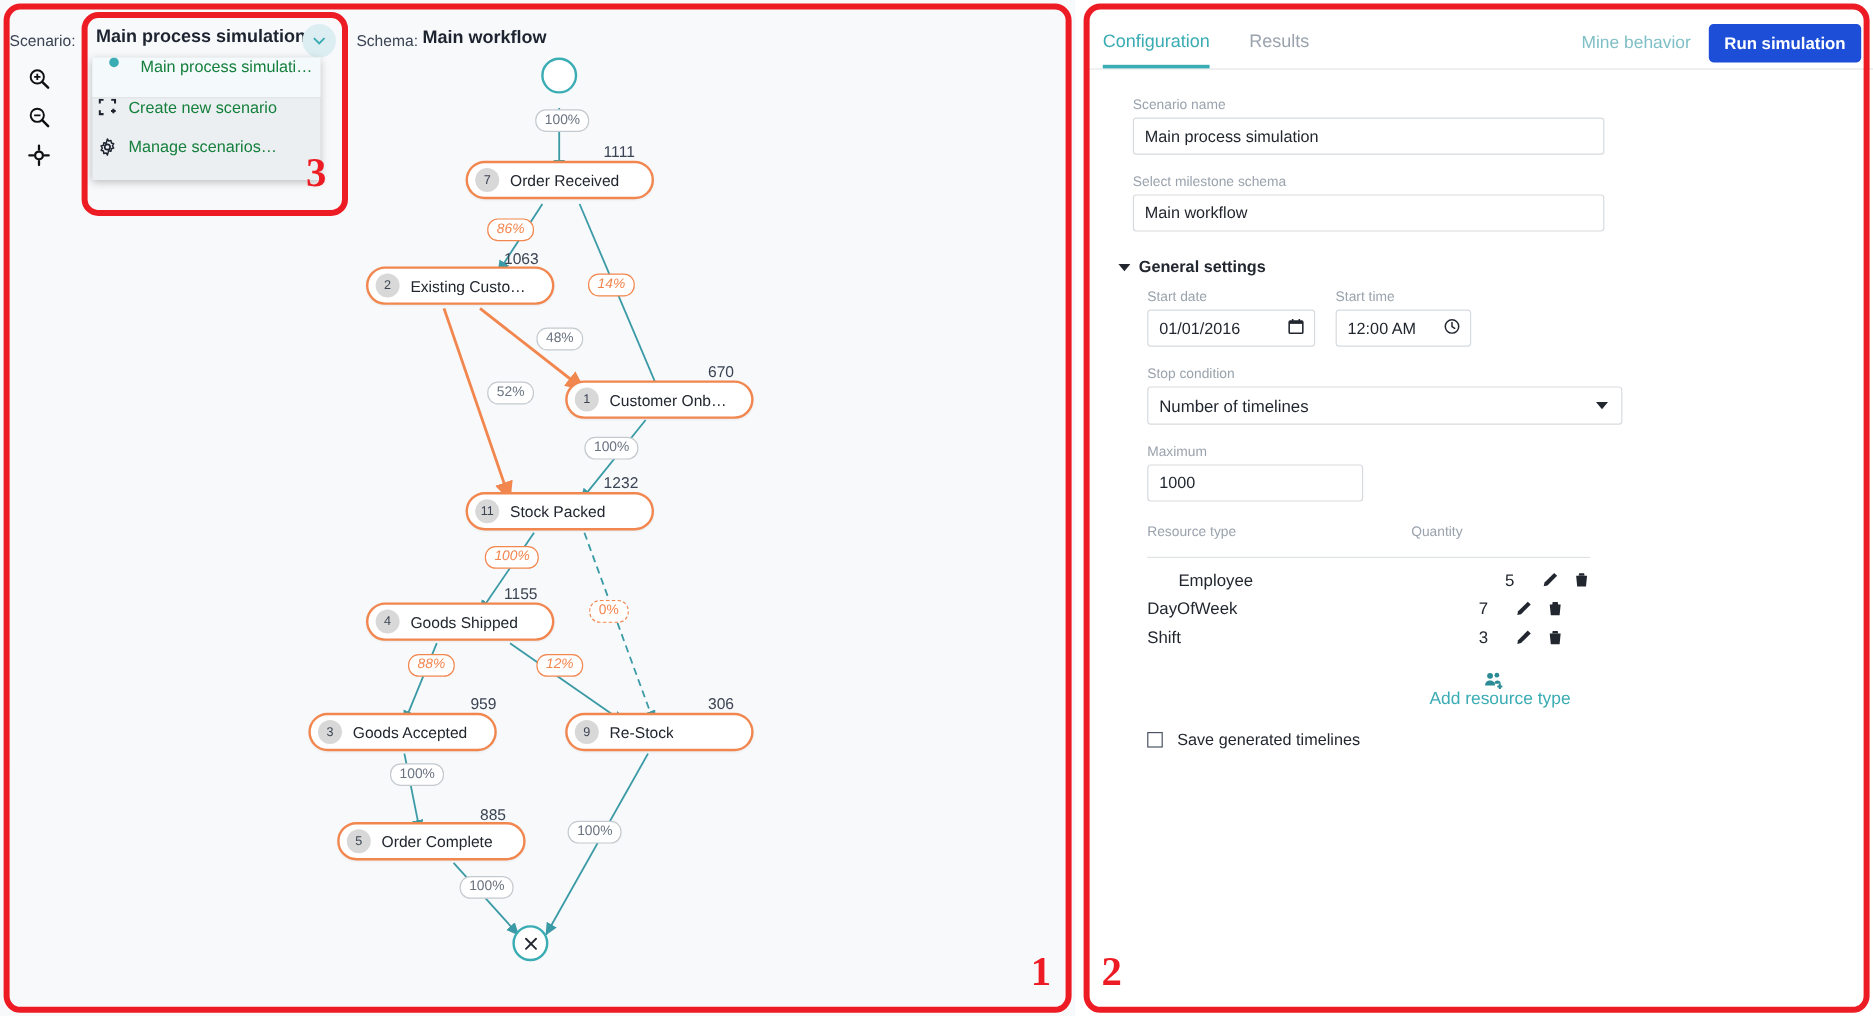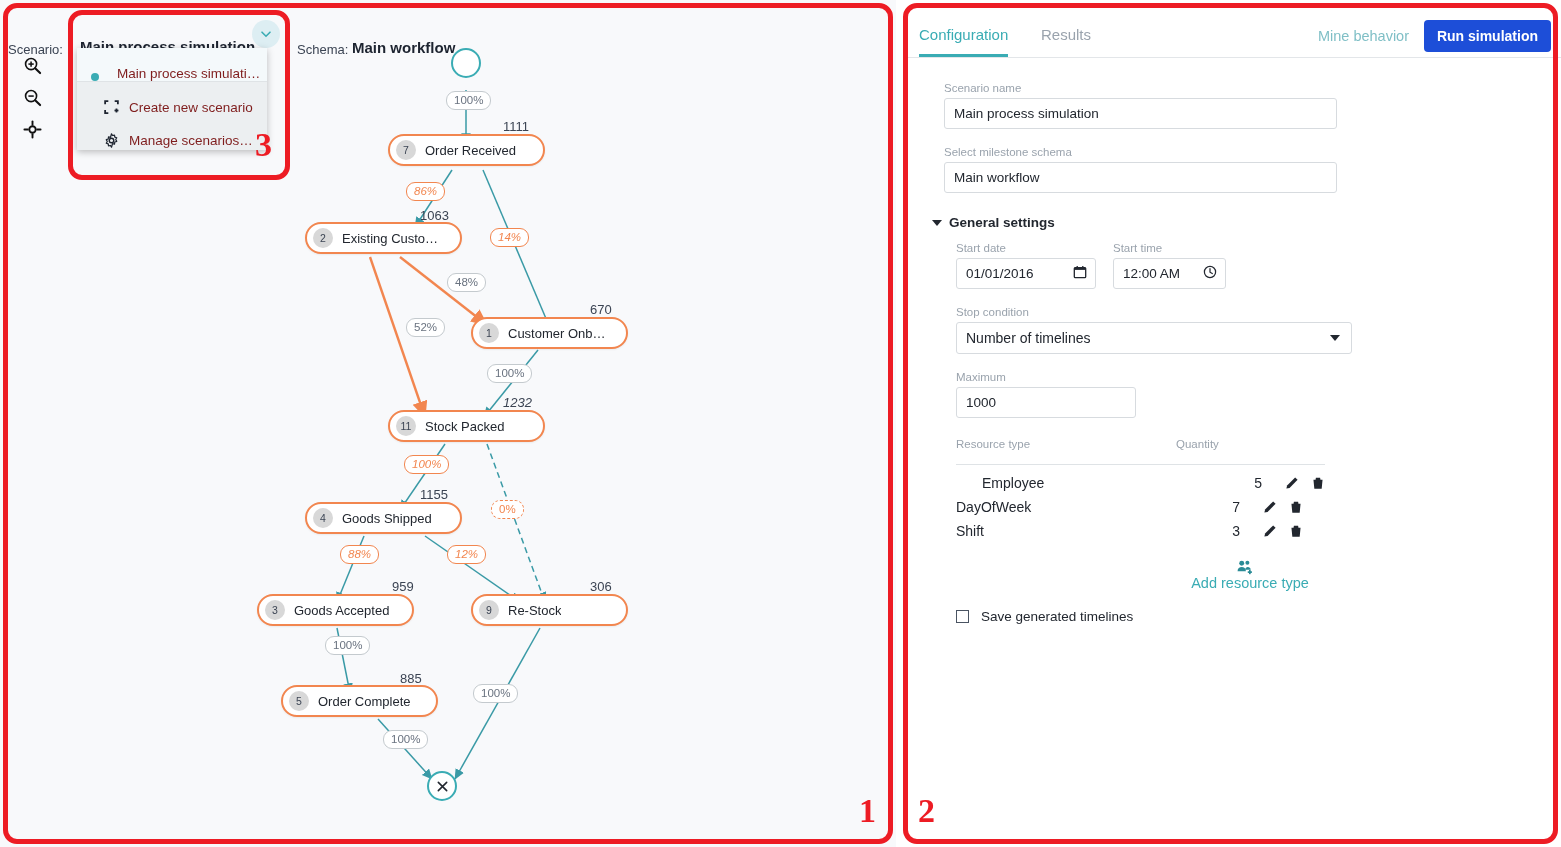--- a/index.html
+++ b/index.html
@@ -16,21 +16,21 @@
   
   #left-panel {
     position: absolute; left: 0; top: 0; width: 896px; height: 847px;
     background: #f8f9fb;
   }
   #schema-toolbar {
     position: absolute; left: 0; top: 0; width: 896px; height: 50px;
   }
   .toolbar-label {
     position: absolute;
-    font-size: 13px; color: #3b4453; margin-top: 16px;
+    font-size: 13px; color: #3b4453;
   }
   #scenario-label { left: 8px; top: 26px; }
   #scenario-value {
     left: 80px; top: 22px; font-size: 15px; font-weight: bold; color: #1d2430;
     white-space: nowrap;
   }
   #scenario-chevron {
     position: absolute; left: 252px; top: 20px; width: 28px; height: 28px;
     border-radius: 50%; background: #ddeef3;
     display: flex; align-items: center; justify-content: center;
@@ -54,23 +54,23 @@
 
   
   #scenario-menu {
     position: absolute; left: 77px; top: 48px; width: 190px;
     background: #eceff1;
     box-shadow: 0 2px 7px rgba(0,0,0,0.25);
     z-index: 40;
     padding-bottom: 2px;
   }
   .menu-item {
-    display: flex; align-items: flex-end;
-    height: 33px; padding: 0 26px;
-    font-size: 13.5px; color: #7f1d1d; cursor: pointer;
+    display: flex; align-items: flex-start;
+    height: 33px; padding: 0 4px;
+    font-size: 13.5px; color: #15803d; cursor: pointer;
     white-space: nowrap; overflow: hidden;
   }
   .menu-item.selected {
     background: #f4f9fb;
     padding-left: 14px;
   }
   .menu-bullet {
     width: 8px; height: 8px; border-radius: 50%;
     background: #3aacb4; margin-right: 18px; flex: 0 0 auto;
   }
@@ -378,21 +378,21 @@
       <div class="node" style="left:471px; top:277px; width:157px;">
         <span class="node-badge">1</span>
         <span class="node-label">Customer Onboardi…</span>
       </div>
       <div class="node-count" style="left:590px; top:262px;">670</div>
 
       <div class="node" style="left:388px; top:370px; width:157px;">
         <span class="node-badge">11</span>
         <span class="node-label">Stock Packed</span>
       </div>
-      <div class="node-count" style="left:503px; top:355px;font-style:italic;">1232</div>
+      <div class="node-count" style="left:503px; top:355px;">1232</div>
 
       <div class="node" style="left:305px; top:462px; width:157px;">
         <span class="node-badge">4</span>
         <span class="node-label">Goods Shipped</span>
       </div>
       <div class="node-count" style="left:420px; top:447px;">1155</div>
 
       <div class="node" style="left:257px; top:554px; width:157px;">
         <span class="node-badge">3</span>
         <span class="node-label">Goods Accepted</span>

